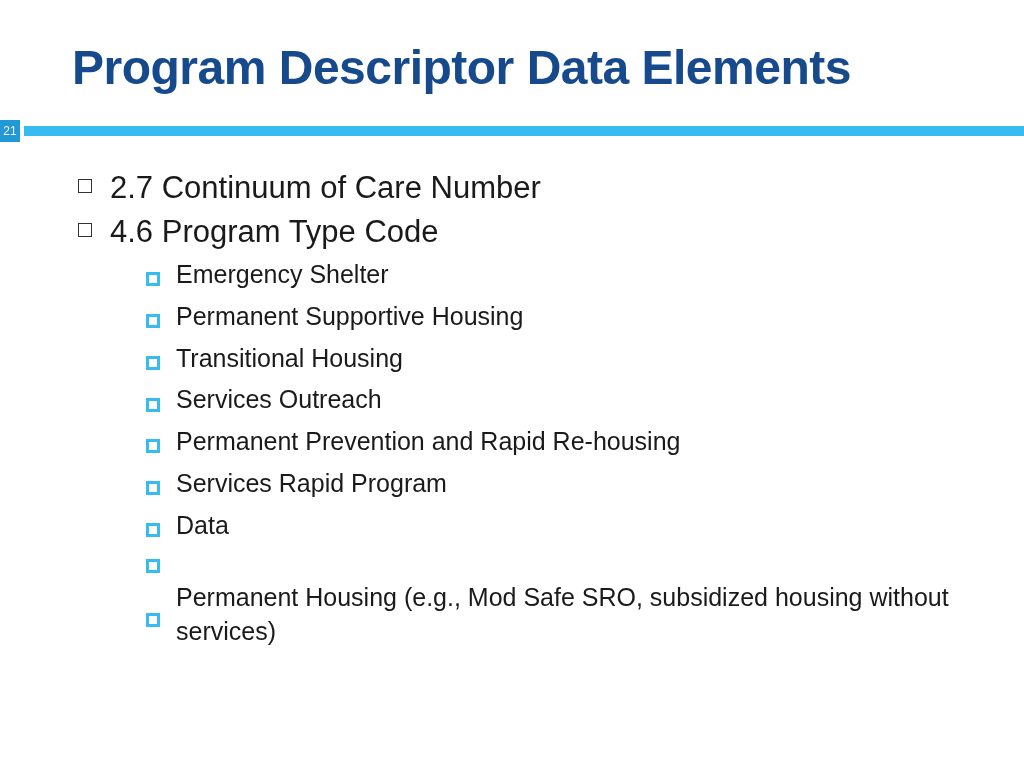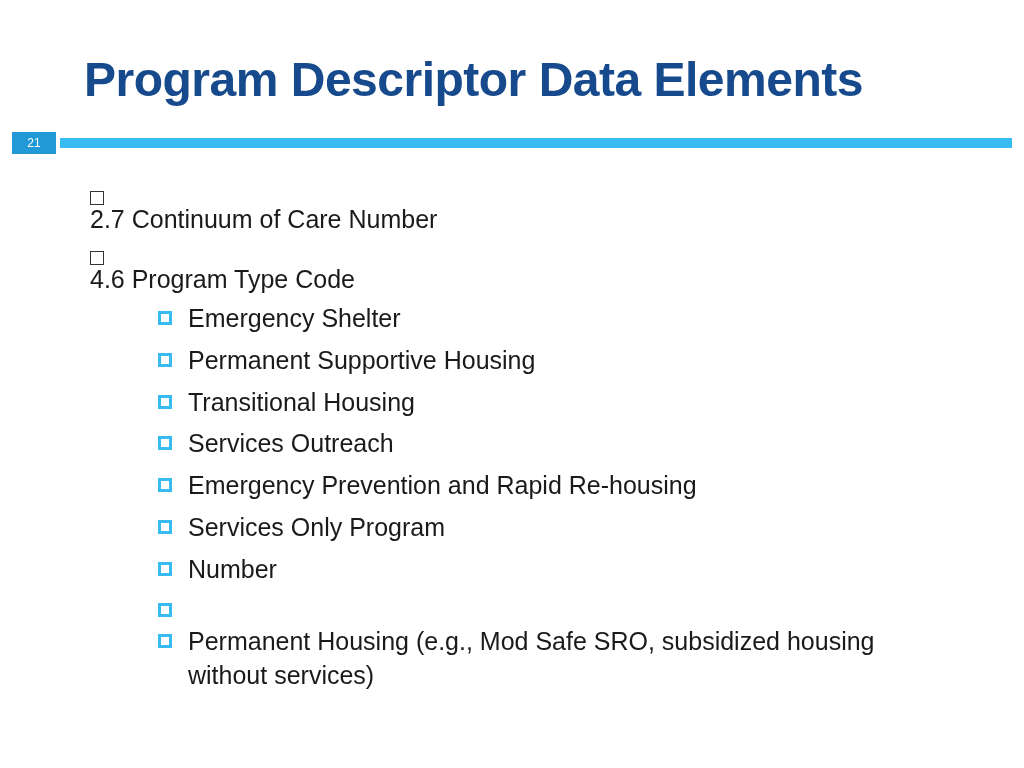--- a/index.html
+++ b/index.html
@@ -11,40 +11,40 @@
       width: 1024px;
       height: 768px;
       font-family: 'Segoe UI', 'Arial', sans-serif;
       background: #ffffff;
       overflow: hidden;
       position: relative;
     }
     .slide {
       width: 100%;
       height: 100%;
-      padding: 12px;
+      padding: 0;
     }
     .title {
       color: #164a8c;
       font-size: 48px;
       font-weight: bold;
       padding: 40px 0 25px 72px;
       letter-spacing: -0.5px;
     }
     .divider-bar {
       width: 100%;
       height: 22px;
       display: flex;
       align-items: stretch;
     }
     .page-badge {
       background: #2199d6;
       color: #ffffff;
       font-size: 12px;
-      width: 44px;
+      width: 20px;
       display: flex;
       align-items: center;
       justify-content: center;
       font-weight: normal;
     }
     .divider-line {
       flex: 1;
       background: #36bcf0;
       height: 10px;
       align-self: center;
@@ -53,39 +53,38 @@
     .content {
       padding: 28px 60px 0 78px;
     }
     .list-l1 {
       list-style: none;
     }
     .list-l1 > li {
       display: flex;
       align-items: flex-start;
       margin-bottom: 8px;
-      font-size: 25px;
+      font-size: 31px;
       color: #1a1a1a;
-      flex-direction: column;
     }
     .bullet-l1 {
       width: 14px;
       height: 14px;
       border: 1.5px solid #333;
       margin-right: 18px;
       margin-top: 9px;
       flex-shrink: 0;
     }
     .list-l2 {
       list-style: none;
       margin-top: 6px;
     }
     .list-l2 > li {
       display: flex;
-      align-items: flex-start;
+      align-items: center;
       margin-bottom: 8px;
       font-size: 25px;
       color: #1a1a1a;
       line-height: 1.35;
     }
     .bullet-l2 {
       width: 14px;
       height: 14px;
       border: 3px solid #36bcf0;
       margin-right: 16px;
@@ -134,29 +133,29 @@
         <li>
           <span class="bullet-l2"></span>
           <span>Transitional Housing</span>
         </li>
         <li>
           <span class="bullet-l2"></span>
           <span>Services Outreach</span>
         </li>
         <li>
           <span class="bullet-l2"></span>
-          <span>Emergency Prevention and Rapid Re-housing</span>
+          <span>Permanent Prevention and Rapid Re-housing</span>
         </li>
         <li>
           <span class="bullet-l2"></span>
-          <span>Services Only Program</span>
+          <span>Services Rapid Program</span>
         </li>
         <li>
           <span class="bullet-l2"></span>
-          <span>Number</span>
+          <span>Data</span>
         </li>
         <li>
           <span class="bullet-l2"></span>
         </li>
         <li>
           <span class="bullet-l2"></span>
           <span>Permanent Housing (e.g., Mod Safe SRO, subsidized housing without services)</span>
         </li>
       </ul>
     </div>

